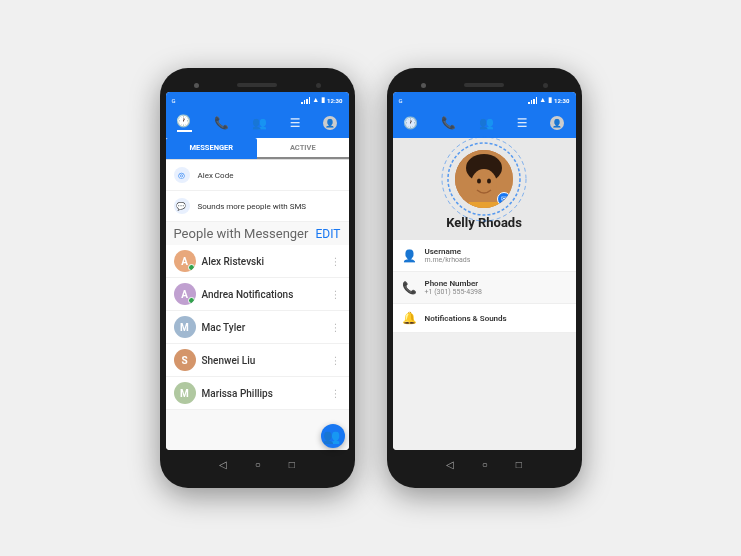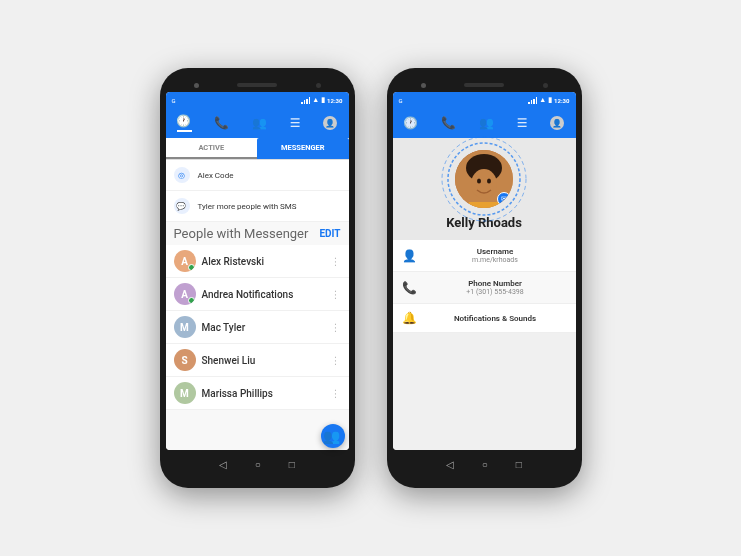--- a/index.html
+++ b/index.html
@@ -202,23 +202,23 @@
       align-items: center;
       padding: 4px 8px;
       background: #f8f8f8;
       flex-shrink: 0;
     }
     .section-label {
       font-size: 13px;
       color: #666;
     }
     .section-edit {
-      font-size: 10px;
+      font-size: 12px;
       color: #1877f2;
-      font-weight: bold;
+      font-weight: normal;
       cursor: pointer;
     }
 
     
     .contact-row {
       display: flex;
       align-items: center;
       gap: 6px;
       padding: 5px 8px;
       border-bottom: 1px solid #f0f0f0;
@@ -333,21 +333,20 @@
       flex-shrink: 0;
     }
     .profile-row-icon {
       color: #1877f2;
       font-size: 12px;
       width: 14px;
       text-align: center;
     }
     .profile-row-content {
       flex: 1;
-      text-align: center;
     }
     .profile-row-label {
       font-size: 8px;
       font-weight: 600;
       color: #333;
     }
     .profile-row-value {
       font-size: 7px;
       color: #888;
     }
@@ -389,32 +388,32 @@
 
     <div class="top-nav">
       <span class="nav-icon active-nav">🕐</span>
       <span class="nav-icon">📞</span>
       <span class="nav-icon">👥</span>
       <span class="nav-icon">☰</span>
       <div class="avatar-nav">👤</div>
     </div>
 
     <div class="tab-bar">
+      <div class="tab-item active">MESSENGER</div>
       <div class="tab-item active-outline">ACTIVE</div>
-      <div class="tab-item active">MESSENGER</div>
     </div>
 
     <div class="menu-item">
       <div class="menu-icon">◎</div>
       <span class="menu-text">Alex Code</span>
     </div>
 
     <div class="menu-item">
       <div class="menu-icon">💬</div>
-      <span class="menu-text">Tyler more people with SMS</span>
+      <span class="menu-text">Sounds more people with SMS</span>
     </div>
 
     <div class="section-header">
       <span class="section-label">People with Messenger</span>
       <span class="section-edit">EDIT</span>
     </div>
 
     <div class="contact-row">
       <div class="contact-avatar online" style="background:#e8a87c;">A</div>
       <span class="contact-name">Alex Ristevski</span>

